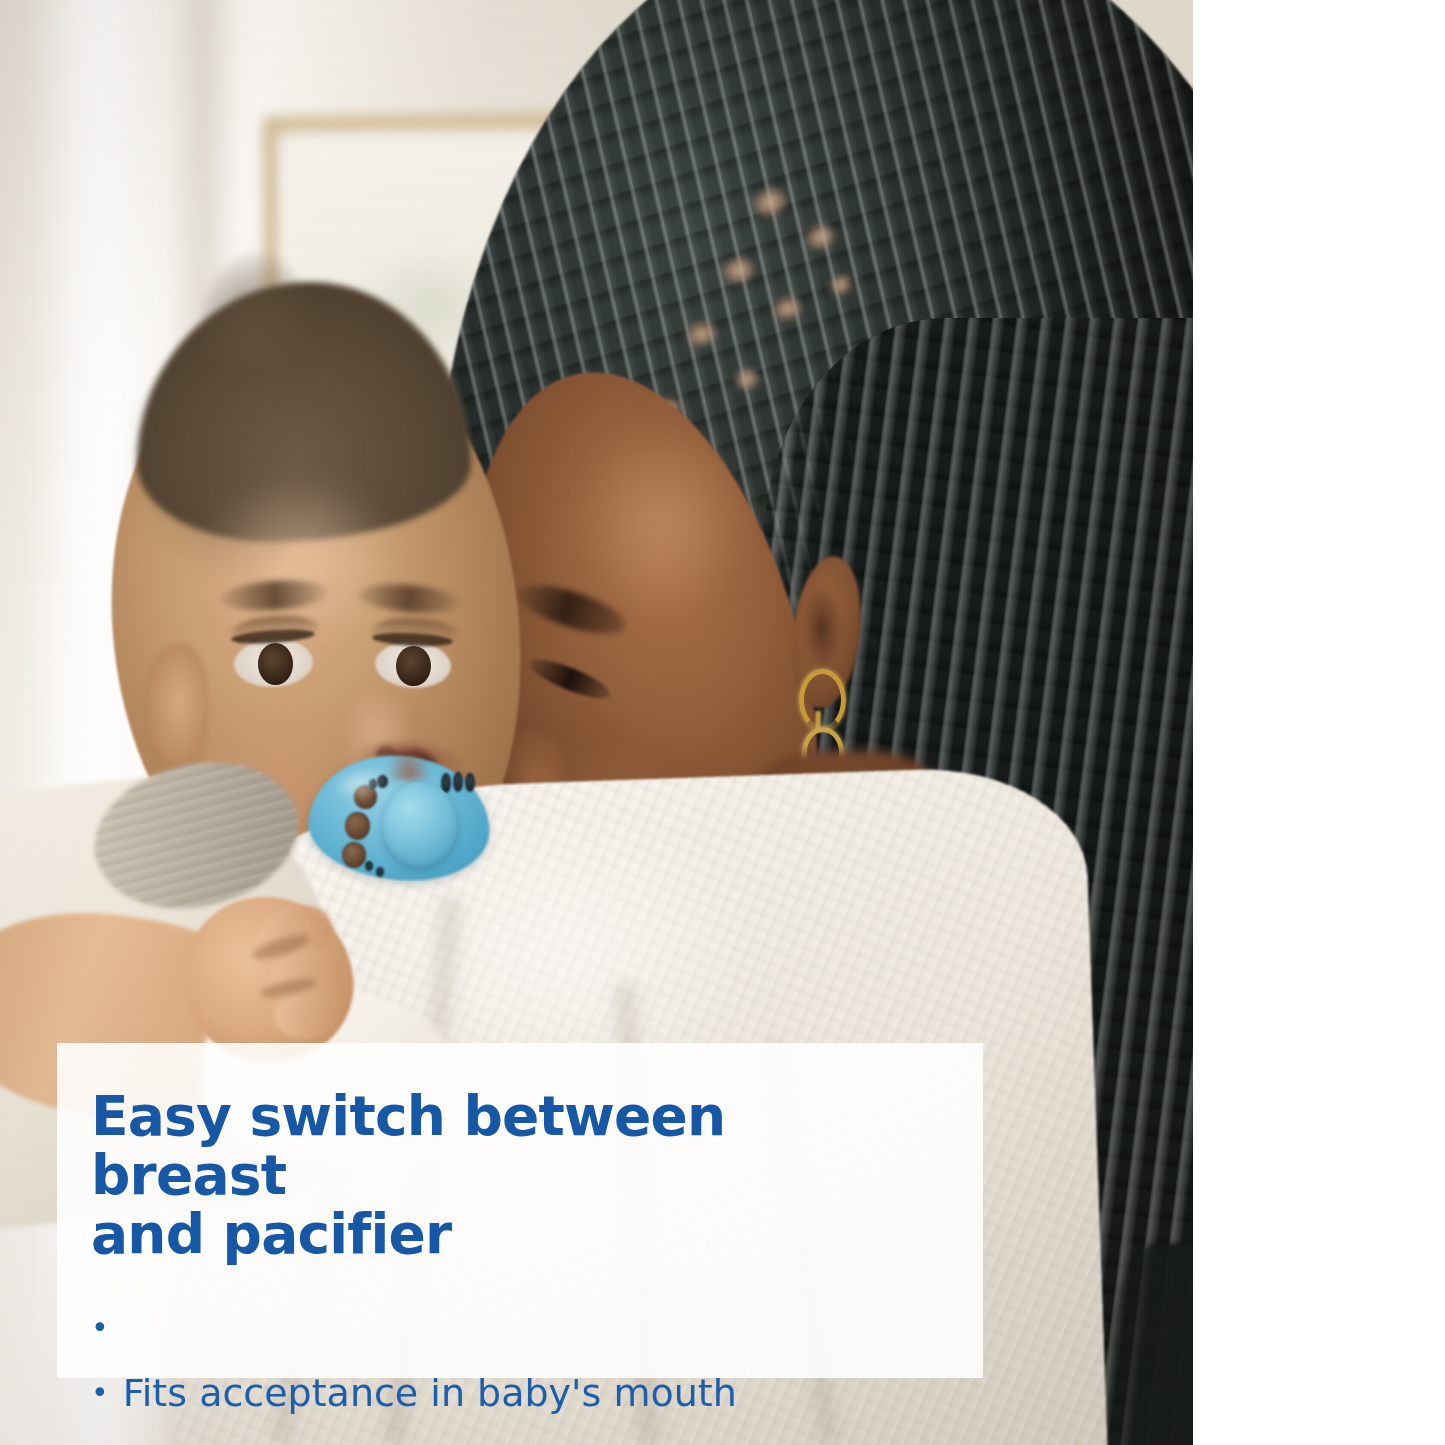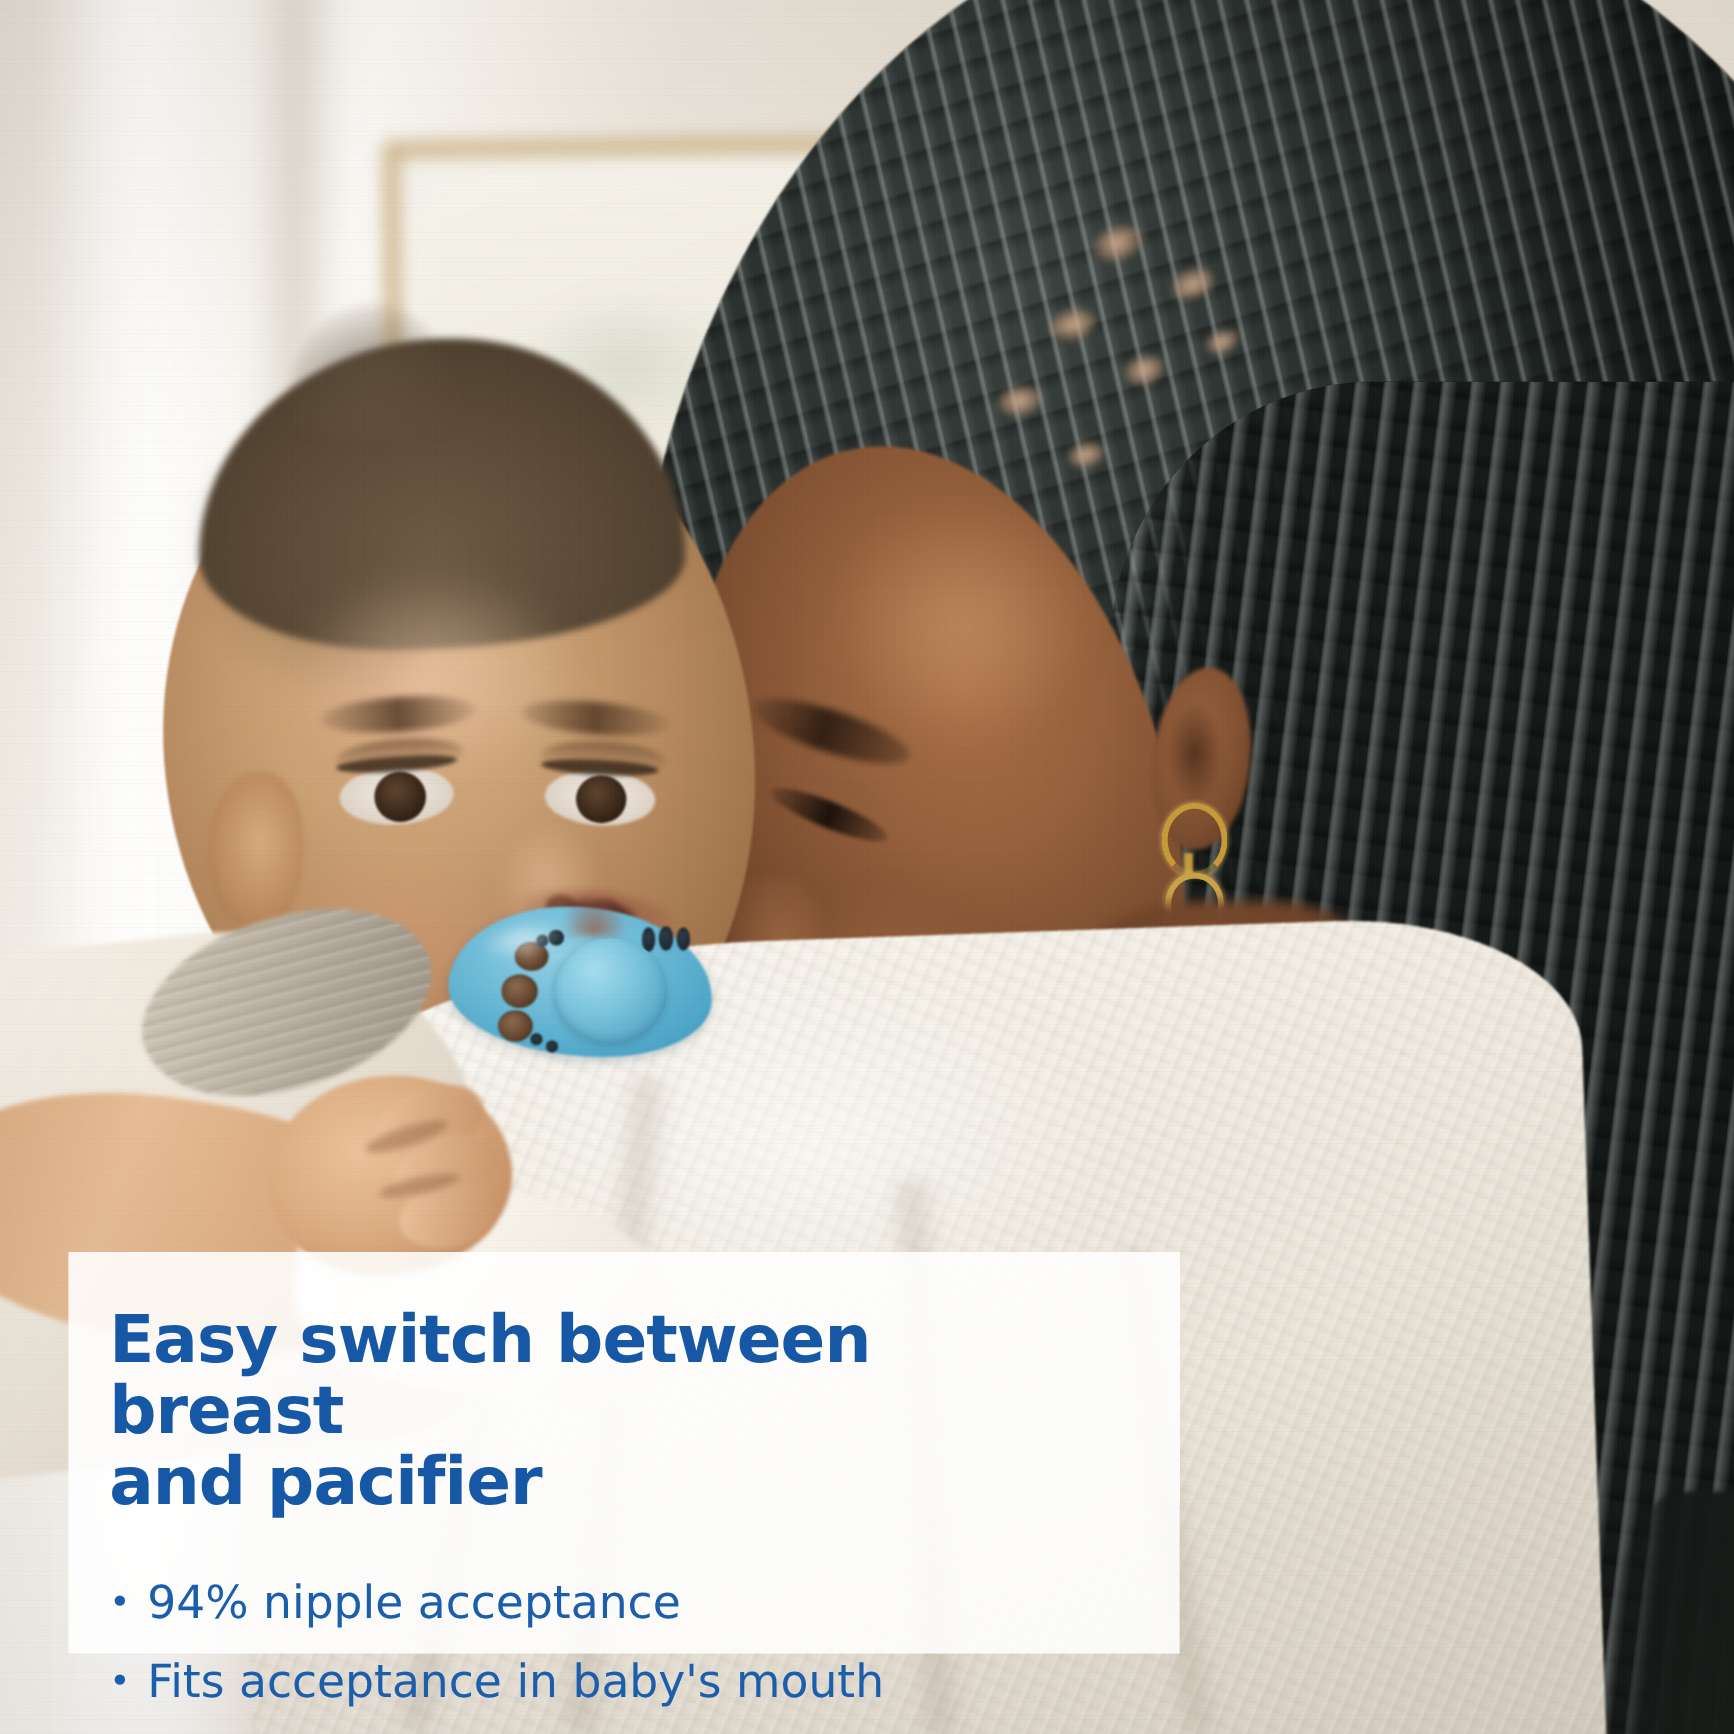--- a/index.html
+++ b/index.html
@@ -6,21 +6,21 @@
     margin: 0;
     padding: 0;
     background: #ffffff;
   }
   body {
     font-family: "Liberation Sans", sans-serif;
   }
 
   #stage {
     position: relative;
-    width: 1445px;
+    width: 1193px;
     height: 1445px;
     overflow: hidden;
     background: #e9e2d8;
   }
 
   
   .photo {
     position: absolute;
     inset: 0;
     overflow: hidden;
@@ -899,21 +899,20 @@
     <div class="vignette"></div>
   </div>
 
   <div class="caption-panel">
     <h1 class="caption-title">Easy switch between breast
 and pacifier</h1>
 
     <ul class="caption-list">
       <li>
         <span class="bullet-dot">•</span>
-        <span>94% nipple acceptance</span>
       </li>
       <li>
         <span class="bullet-dot">•</span>
         <span>Fits acceptance in baby's mouth</span>
       </li>
     </ul>
   </div>
 
 </div>
 

